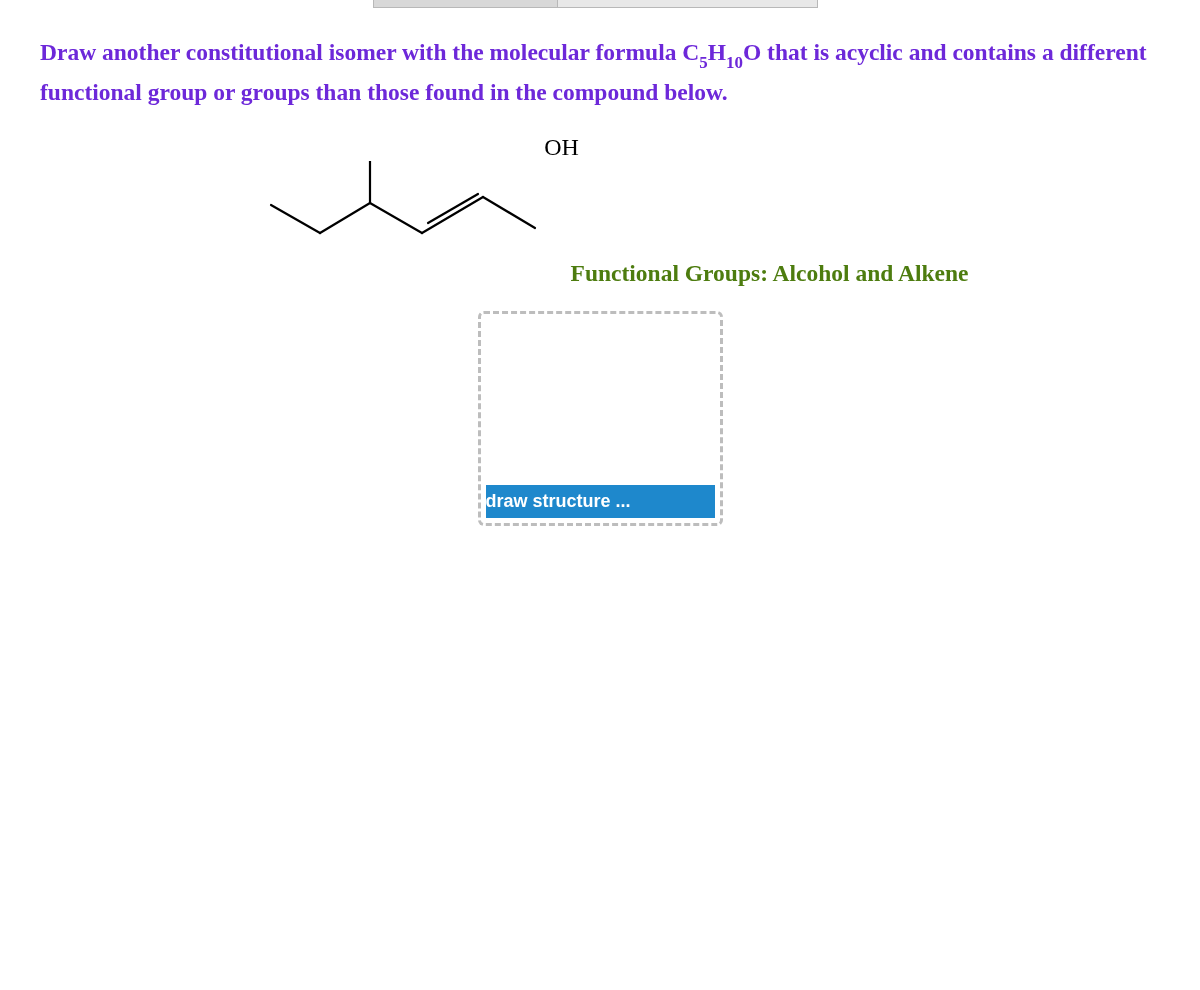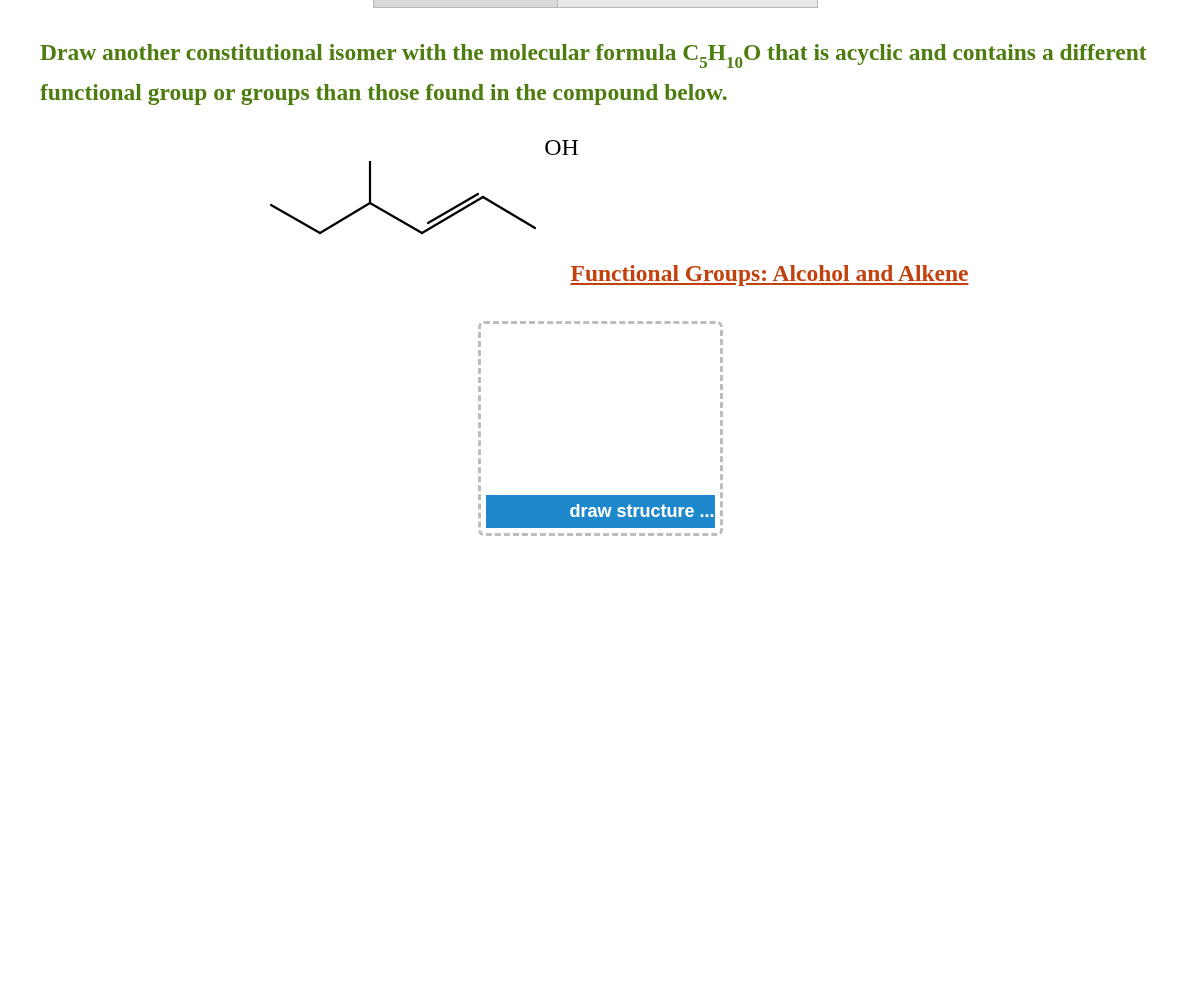--- a/index.html
+++ b/index.html
@@ -43,21 +43,21 @@
     .instruction {
       font-size: 23.5px;
       font-weight: bold;
       color: #000;
       margin-bottom: 26px;
       line-height: 1.35;
     }
     .question {
       font-size: 23.5px;
       font-weight: bold;
-      color: #4d7c0f;
+      color: #6d28d9;
       line-height: 1.55;
       margin-bottom: 24px;
     }
     .formula-sub {
       font-size: 0.72em;
       vertical-align: sub;
       position: relative;
       top: 0.15em;
     }
     .structure-area {
@@ -70,45 +70,44 @@
       display: block;
       margin-left: -77px;
       margin-bottom: 2px;
     }
     .molecule-svg {
       margin: -2px 0 20px 25px;
     }
     .functional-label {
       font-size: 23.5px;
       font-weight: bold;
-      color: #c2410c;
-      margin-bottom: 34px;
+      color: #4d7c0f;
+      margin-bottom: 24px;
       margin-left: 0px;
       display: inline-block;
-      text-decoration: underline;
     }
     .draw-box {
       width: 245px;
       height: 215px;
       margin: 0 auto;
       border: 3px dashed #bdbdbd;
       border-radius: 6px;
       position: relative;
     }
     .draw-button {
       position: absolute;
       bottom: 5px;
       left: 5px;
       right: 5px;
       background: #1e88cc;
       color: #ffffff;
       font-family: Arial, Helvetica, sans-serif;
       font-size: 18px;
       font-weight: bold;
-      text-align: right;
+      text-align: left;
       padding: 6px 0;
       border: none;
       cursor: pointer;
     }
   </style>
 </head>
 <body>
 
 <div class="top-bar">
   <div class="top-bar-left"></div>

